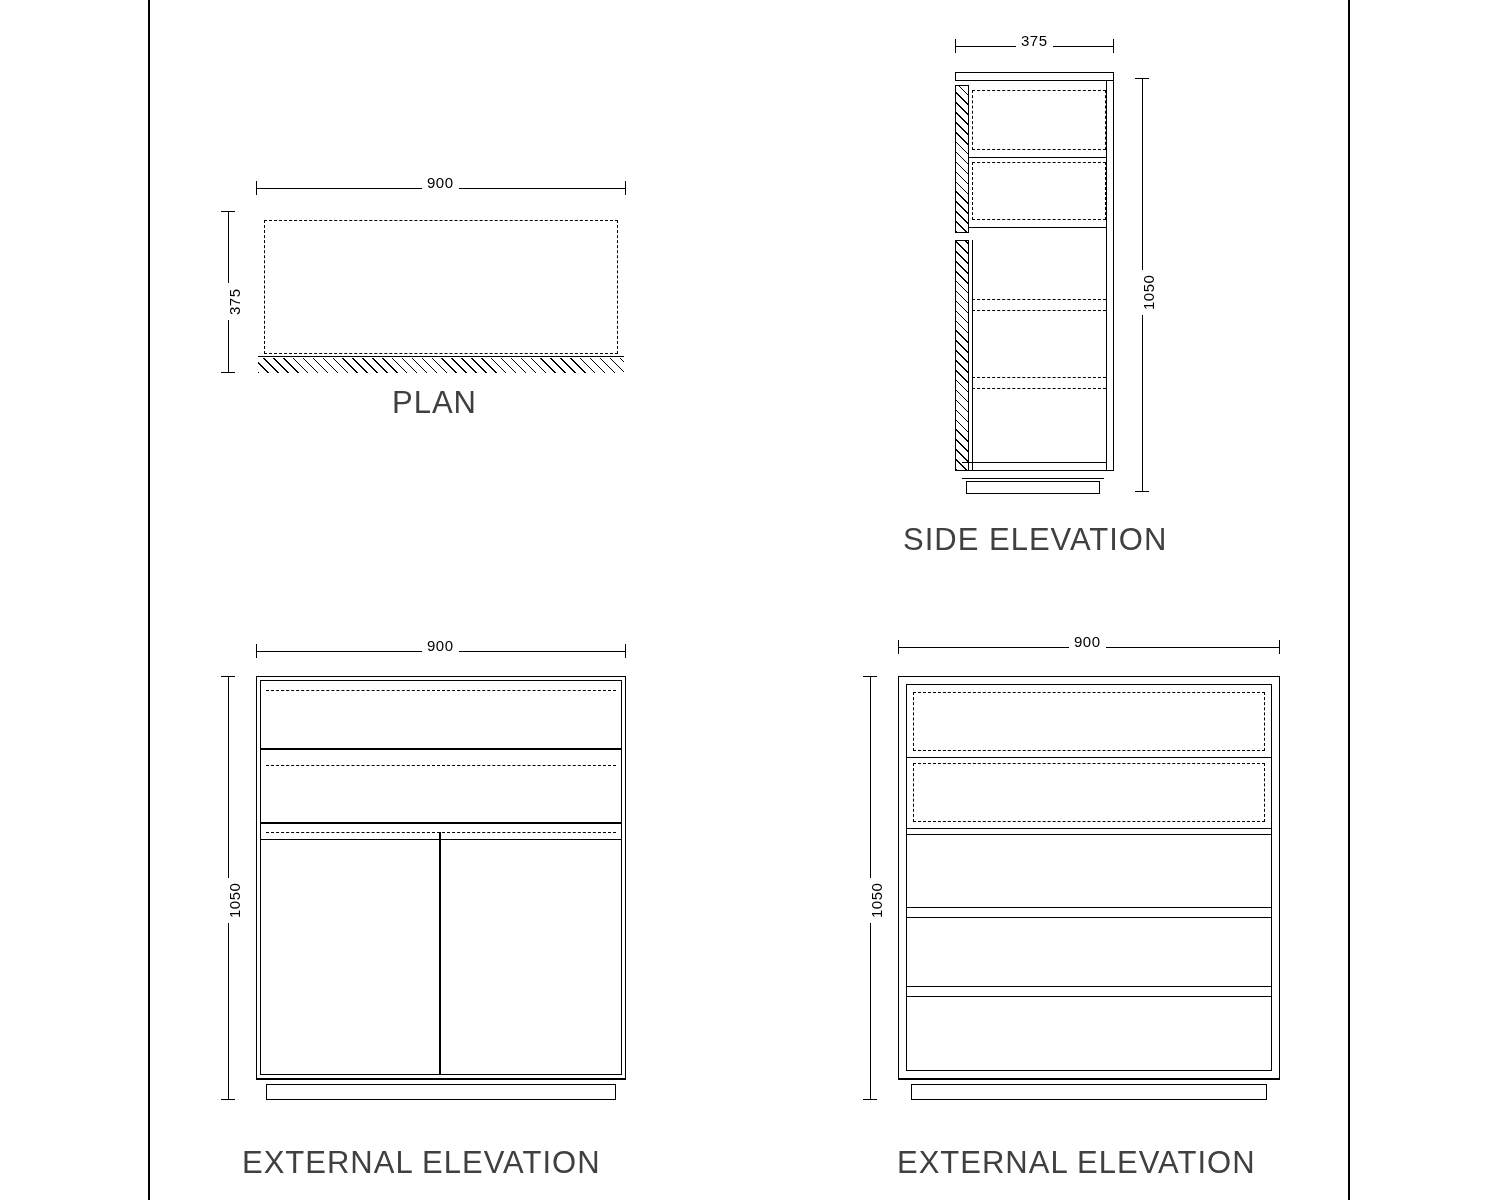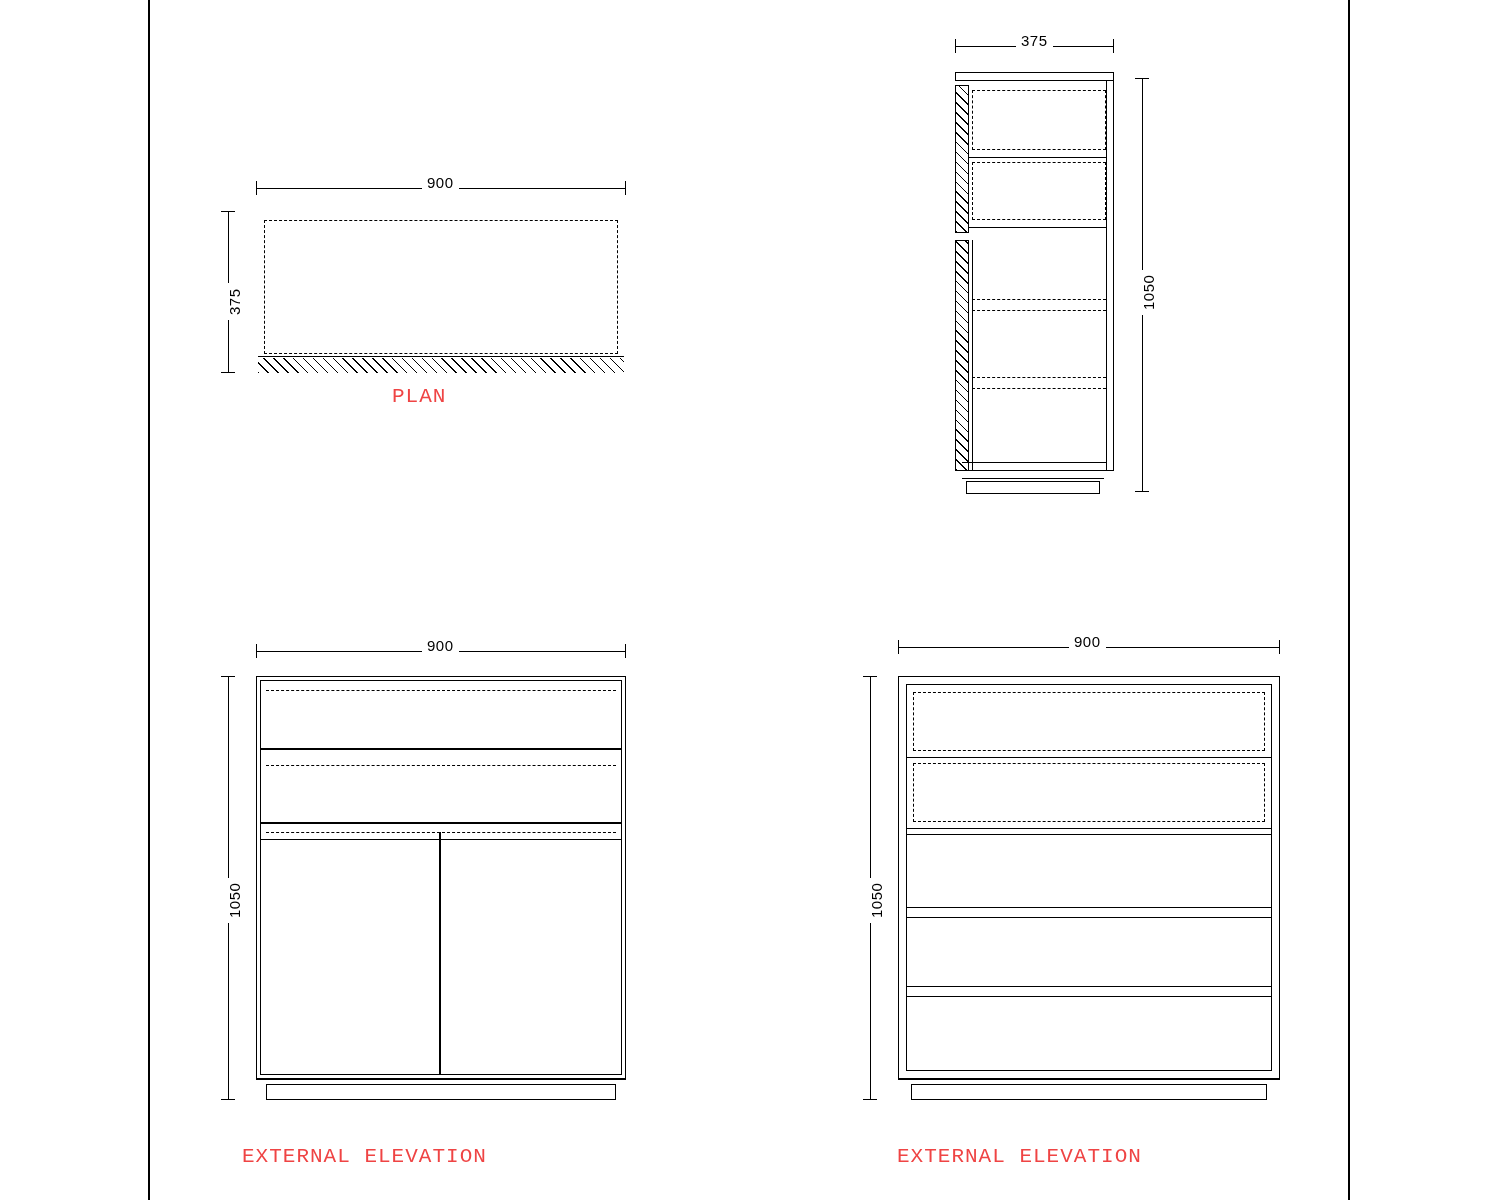--- a/index.html
+++ b/index.html
@@ -107,24 +107,24 @@
     padding: 0 5px;
     white-space: nowrap;
   }
   .dim-text.vert {
     transform-origin: 0 0;
     transform: rotate(-90deg);
   }
 
   .view-title {
     position: absolute;
-    font-family: Liberation Mono, monospace;
-    font-size: 21px;
+    font-family: Liberation Sans, sans-serif;
+    font-size: 31px;
     letter-spacing: 1px;
-    color: #ef4444;
+    color: #404040;
     white-space: nowrap;
   }
 </style>
 </head>
 <body>
 
 <div id="sheet">
 
   <div class="frame-left"></div>
   <div class="frame-right"></div>
@@ -181,20 +181,21 @@
     <div class="ln h1" style="left:969px; top:227px; width:138px;"></div>
 
     <div class="dash-h" style="left:972px; top:299px; width:134px;"></div>
     <div class="dash-h" style="left:972px; top:310px; width:134px;"></div>
     <div class="dash-h" style="left:972px; top:377px; width:134px;"></div>
     <div class="dash-h" style="left:972px; top:388px; width:134px;"></div>
 
     <div class="box" style="left:966px; top:481px; width:134px; height:13px;"></div>
     <div class="ln h1" style="left:962px; top:478px; width:142px;"></div>
 
+    <div class="view-title" style="left:903px; top:522px;">SIDE ELEVATION</div>
   </div>
 
   <div class="view" style="left:0; top:600px; width:740px; height:600px;">
 
     <div class="dim-line-h" style="left:256px; top:51px; width:370px;"></div>
     <div class="tick-v" style="left:256px; top:44px;"></div>
     <div class="tick-v" style="left:625px; top:44px;"></div>
     <div class="dim-text" style="left:422px; top:37px;">900</div>
 
     <div class="dim-line-v" style="left:228px; top:76px; height:424px;"></div>

